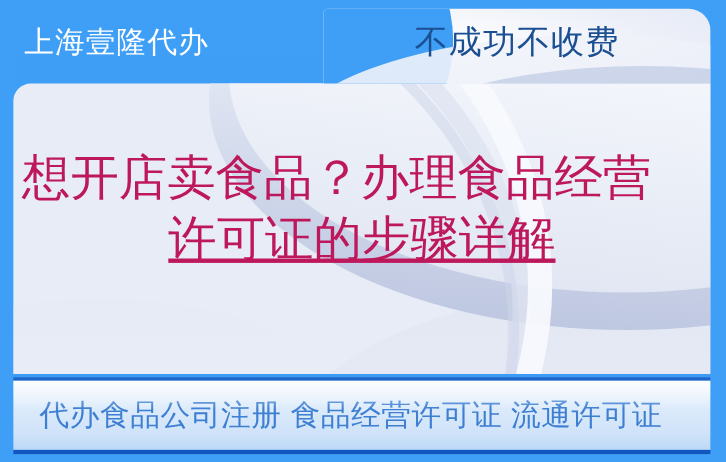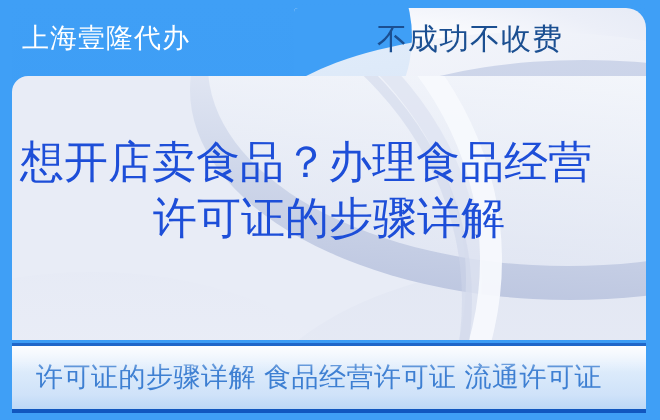--- a/index.html
+++ b/index.html
@@ -145,27 +145,27 @@
     width:520px; height:260px;
     background:linear-gradient(180deg,#e6eaf5 0%,#f2f4fa 100%);
     opacity:.7;
   }
 
   
   .headline {
     position:absolute; left:0; right:0; top:58px;
     z-index:5;
     text-align:center;
-    color:#1d4ed8;
+    color:#be185d;
     font-size:44px;
     line-height:1.28;
     letter-spacing:0px;
   }
   .headline .l1 { display:block; white-space:nowrap; text-align:left; padding-left:8px; }
-  .headline .l2 { display:block; white-space:nowrap; }
+  .headline .l2 { display:block; white-space:nowrap;text-decoration:underline; }
 
   
   .kwbar {
     position:absolute; left:12px; top:343px;
     width:634px; height:70px;
     background:linear-gradient(180deg,#eaf2fd 0%,#dcebfb 40%,#cfe2f9 78%,#bcd8f6 100%);
     border-top:3px solid #1f66c8;
     border-bottom:4px solid #1157bf;
     display:flex; align-items:center;
     z-index:5;
@@ -231,20 +231,20 @@
     <div class="sw sw-band3"></div>
 
     <div class="headline">
       <span class="l1">想开店卖食品？办理食品经营</span>
       <span class="l2">许可证的步骤详解</span>
     </div>
   </div>
 
   <div class="kwbar">
     <div class="kwbar-sheen"></div>
-    <span class="kwbar-inner">许可证的步骤详解 食品经营许可证 流通许可证</span>
+    <span class="kwbar-inner">代办食品公司注册 食品经营许可证 流通许可证</span>
   </div>
 
   <div class="left-strip"></div>
   <div class="right-strip"></div>
   <div class="bottom-strip"></div>
 
 </div>
 
 </body></html>

